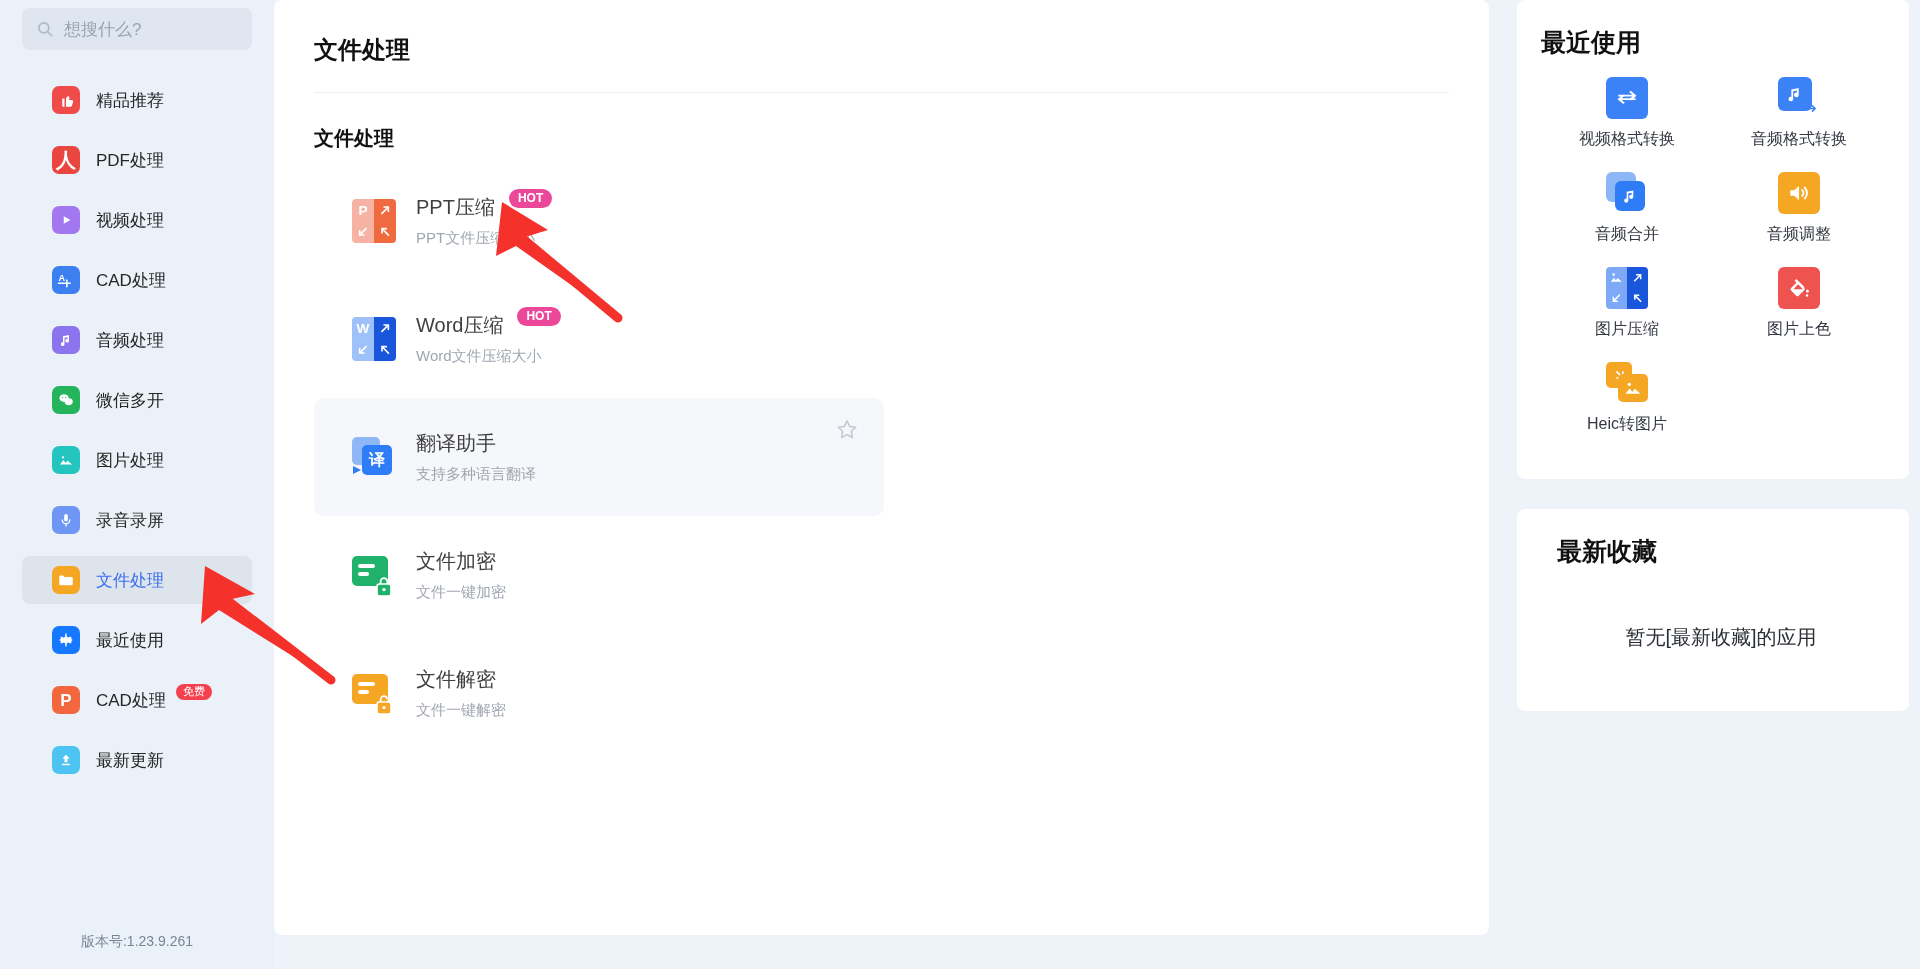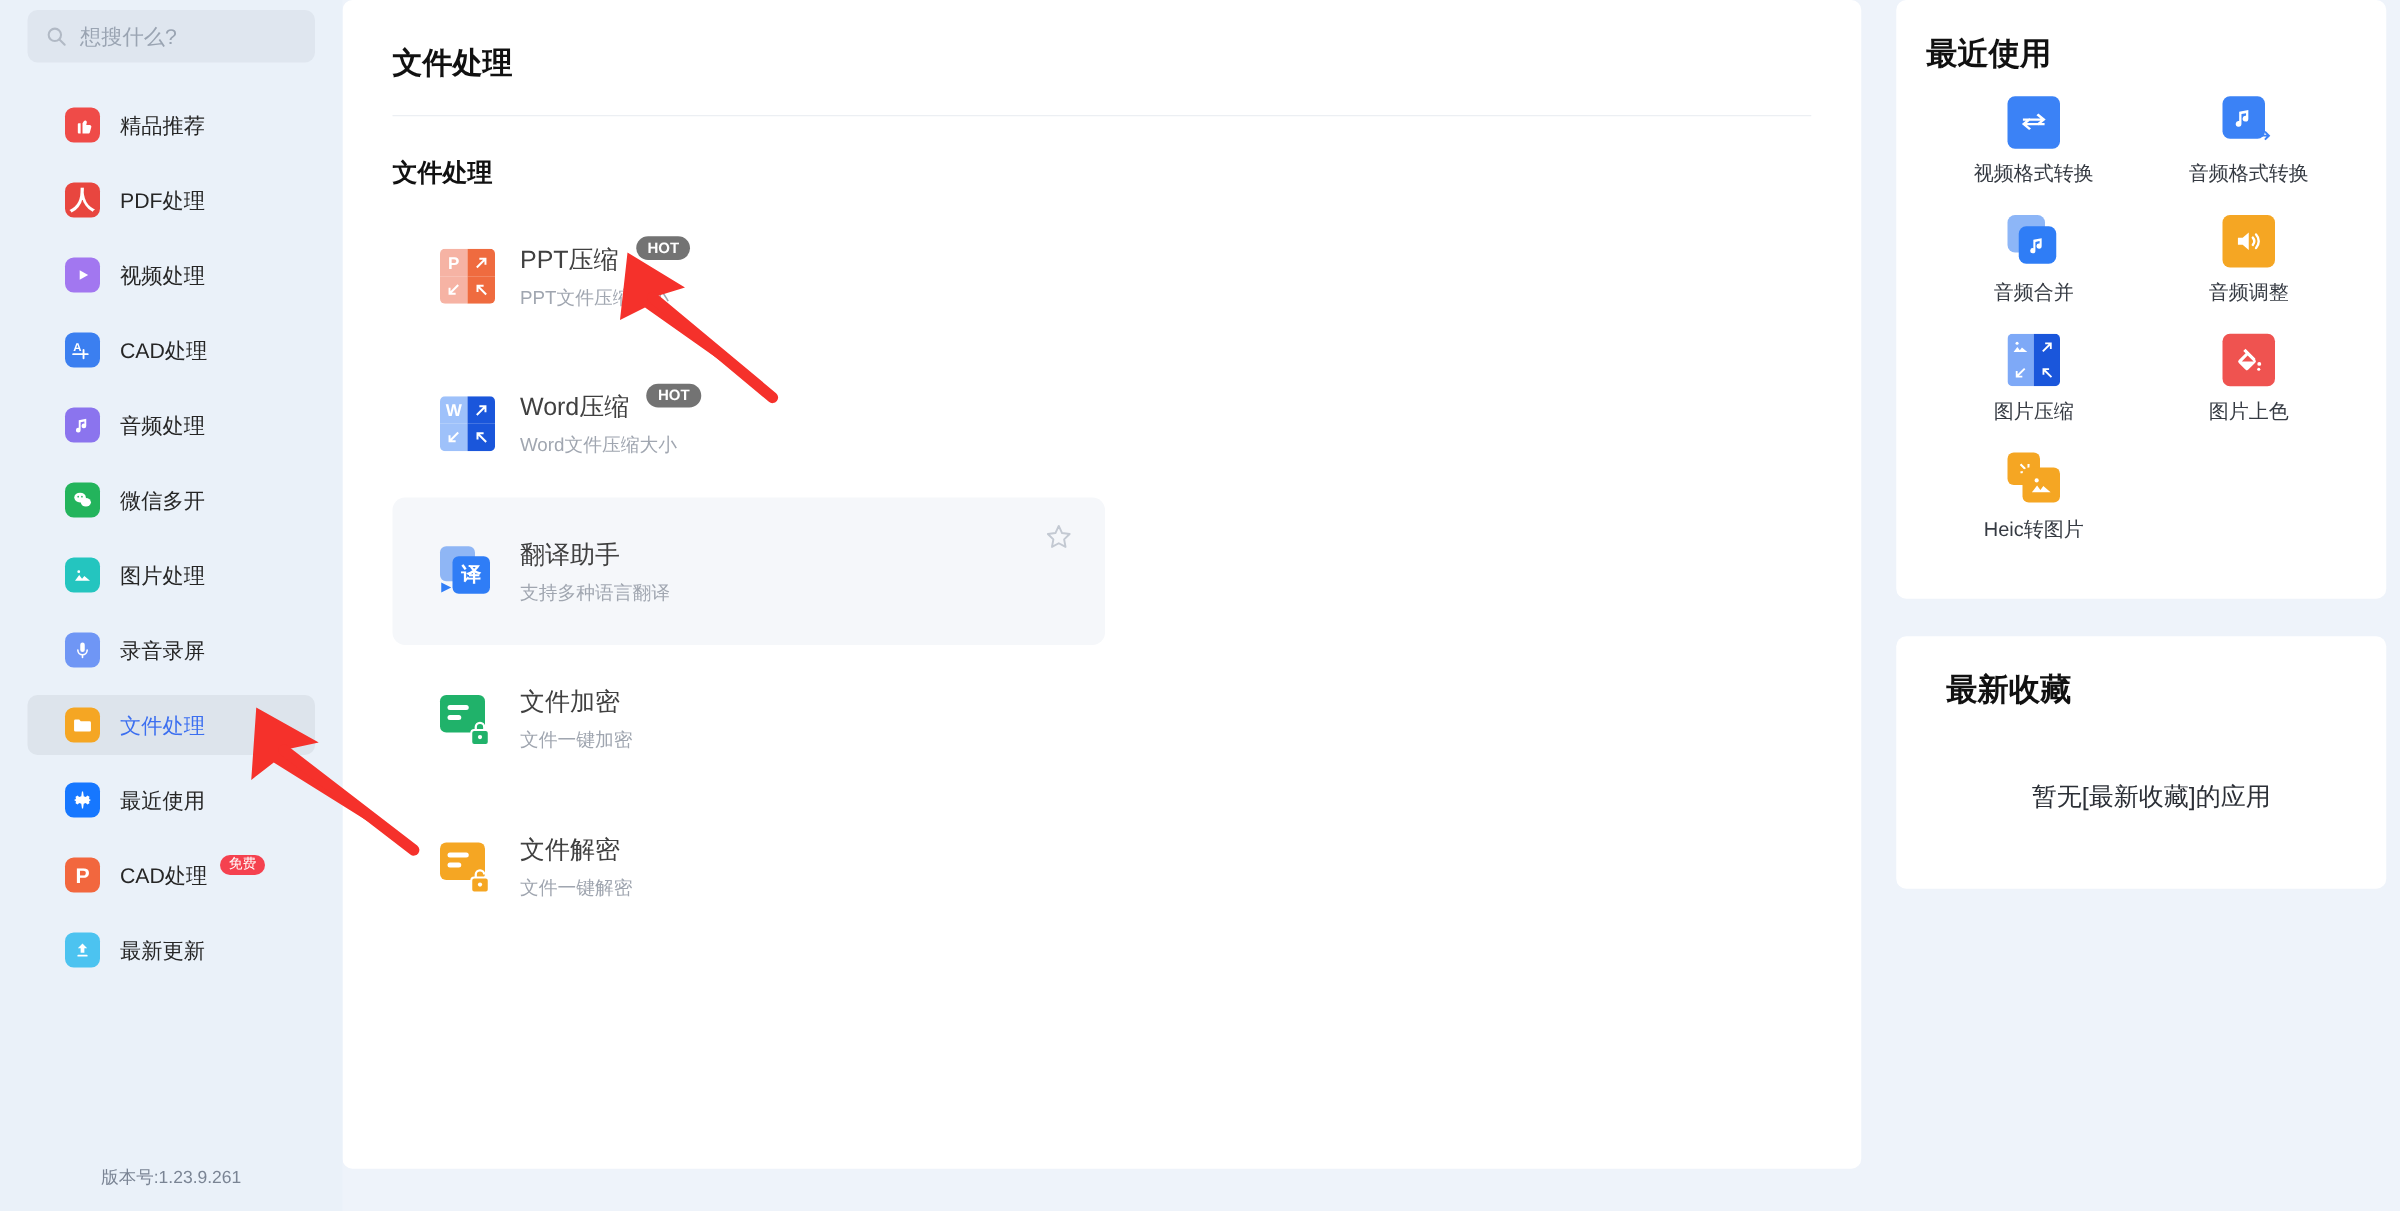--- a/index.html
+++ b/index.html
@@ -94,21 +94,21 @@
     padding-left: 38px;
     cursor: pointer;
     position: relative;
   }
   .card.hover { background: #f5f7fa; }
   .card-ico { width: 44px; height: 44px; flex: 0 0 44px; position: relative; }
   .card-text { margin-left: 20px; }
   .card-title-row { display: flex; align-items: center; }
   .card-title { font-size: 20px; color: #404040; }
   .badge-hot {
-    margin-left: 14px; background: #737373; color: #fff;
+    margin-left: 14px; background: #ec4899; color: #fff;
     font-size: 12px; font-weight: bold; border-radius: 10px;
     padding: 3px 9px 4px 9px; line-height: 1;
     position: relative; top: -9px;
   }
   .card-desc { font-size: 15px; color: #a0a6b0; margin-top: 8px; }
   .star-btn {
     position: absolute; right: 26px; top: 20px;
     width: 22px; height: 22px; cursor: pointer;
   }
 

